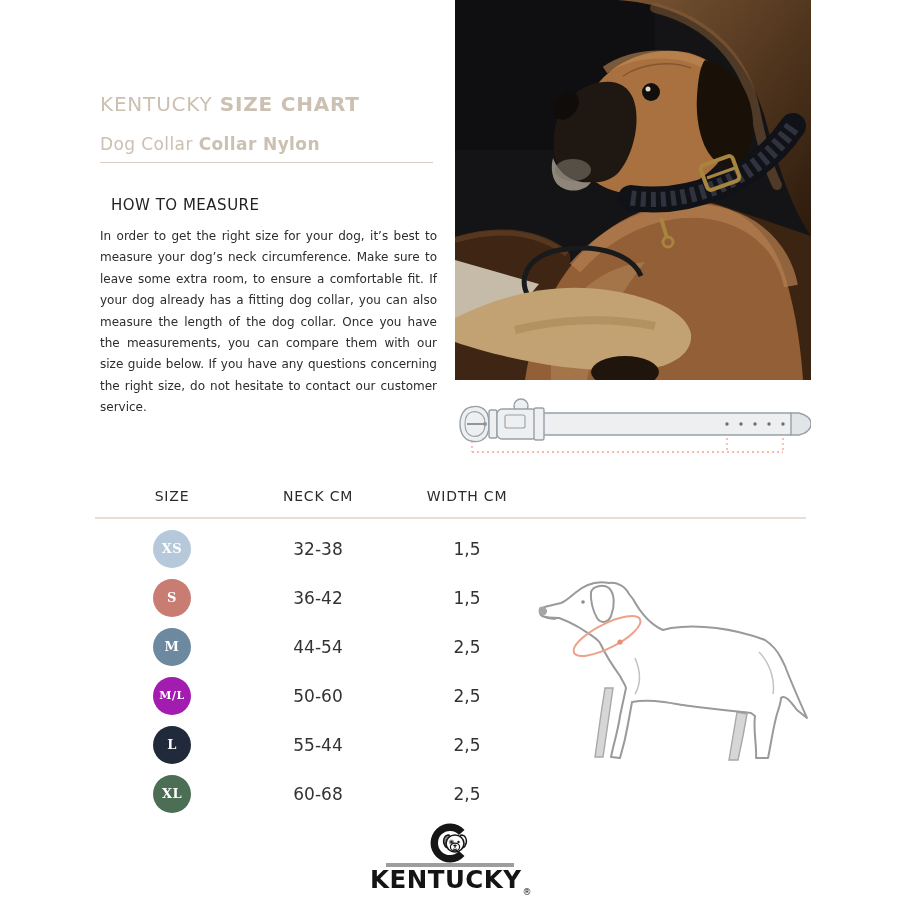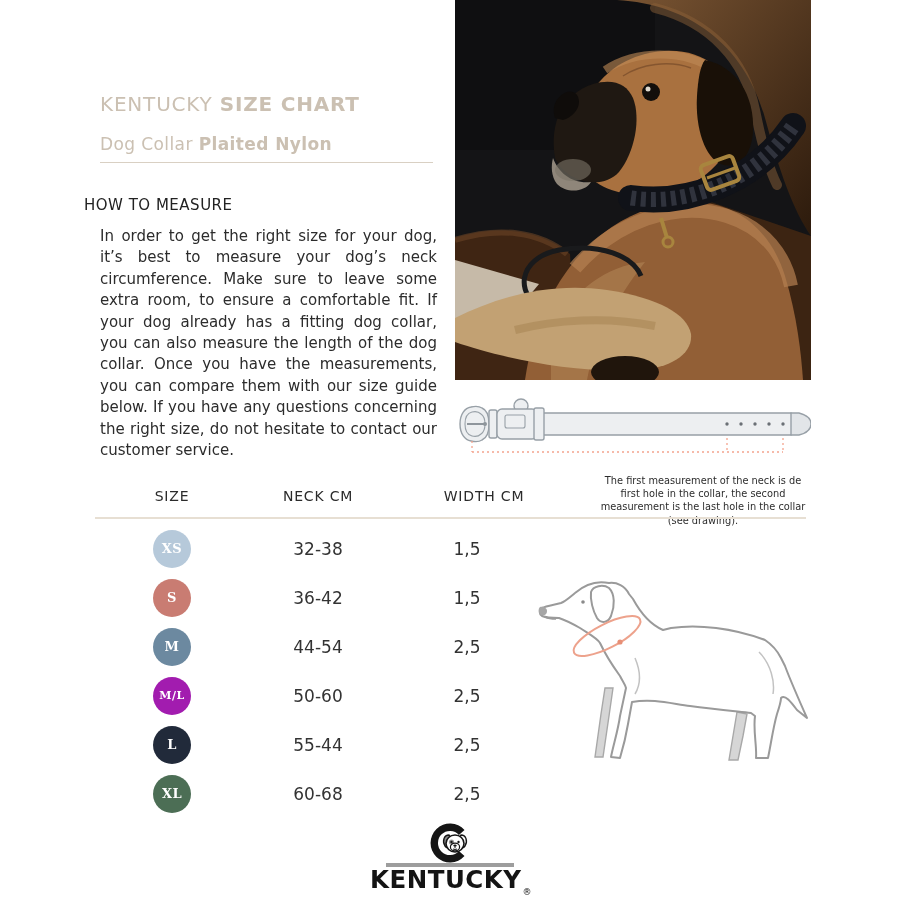--- a/index.html
+++ b/index.html
@@ -7,40 +7,40 @@
         font-family:"DejaVu Sans","Liberation Sans",sans-serif;color:#2e2e2e;}
 
   
   .brand-line{position:absolute;left:100px;top:92px;font-size:20px;letter-spacing:.8px;color:#cbc0b2;}
   .brand-line .bold{font-weight:700;}
   .product-line{position:absolute;left:100px;top:134px;font-size:17px;letter-spacing:.4px;color:#cbc0b2;}
   .product-line .bold{font-weight:700;}
   .header-divider{position:absolute;left:100px;top:162px;width:333px;height:1px;background:#d9d0c3;}
 
   
-  .measure-heading{position:absolute;left:84px;top:196px;font-size:15px;letter-spacing:.5px;color:#222;}
-  .measure-body{position:absolute;left:100px;top:226px;width:337px;font-size:15px;line-height:21.4px;
+  .measure-heading{position:absolute;left:111px;top:196px;font-size:15px;letter-spacing:.5px;color:#222;}
+  .measure-body{position:absolute;left:100px;top:226px;width:337px;font-size:12px;line-height:21.4px;
                 text-align:justify;color:#2c2c2c;margin:0;}
 
   
   .photo{position:absolute;left:455px;top:0;width:356px;height:380px;}
   .photo svg{display:block;width:100%;height:100%;}
 
   
   .collar-drawing{position:absolute;left:455px;top:396px;width:356px;height:64px;}
   .collar-drawing svg{display:block;width:100%;height:100%;}
 
   
   .measure-note{position:absolute;left:597px;top:474px;width:212px;margin:0;
                 font-size:9.8px;line-height:13.2px;text-align:center;color:#2c2c2c;}
 
   
   .col-header{position:absolute;top:488px;transform:translateX(-50%);font-size:14px;
               letter-spacing:.8px;color:#2b2b2b;white-space:nowrap;}
-  .col-size{left:172px;} .col-neck{left:318px;} .col-width{left:484px;}
+  .col-size{left:172px;} .col-neck{left:318px;} .col-width{left:467px;}
   .table-divider{position:absolute;left:95px;top:517px;width:711px;height:1.5px;background:#e7dfd3;}
   .rows{position:absolute;left:0;top:524px;width:560px;}
   .size-row{position:relative;height:49px;text-align:center;}
   .size-circle{position:absolute;left:153px;top:5.5px;width:38px;height:38px;border-radius:50%;
                display:flex;align-items:center;justify-content:center;color:#fff;
                font-family:"DejaVu Serif","Liberation Serif",serif;font-weight:700;font-size:13px;letter-spacing:.5px;}
   .size-row .neck,.size-row .width{position:absolute;top:50%;transform:translate(-50%,-50%);
                font-size:17px;color:#333;white-space:nowrap;}
   .size-row .neck{left:318px;} .size-row .width{left:467px;}
 
@@ -60,21 +60,21 @@
 <body>
 
 <div class="page">
 
   <div class="brand-line">
     <span>KENTUCKY</span>
     <span class="bold">SIZE CHART</span>
   </div>
   <div class="product-line">
     <span>Dog Collar</span>
-    <span class="bold">Plaited Nylon</span>
+    <span class="bold">Collar Nylon</span>
   </div>
   <div class="header-divider"></div>
 
   <div class="measure-heading">HOW TO MEASURE</div>
   <p class="measure-body">In order to get the right size for your dog, it’s best to measure your dog’s neck circumference. Make sure to leave some extra room, to ensure a comfortable fit. If your dog already has a fitting dog collar, you can also measure the length of the dog collar. Once you have the measurements, you can compare them with our size guide below. If you have any questions concerning the right size, do not hesitate to contact our customer service.</p>
 
   <div class="photo">
     <svg viewBox="0 0 356 380" preserveAspectRatio="none">
       <defs>
         <linearGradient id="leather" x1="0" y1="0" x2="1" y2="1">
@@ -140,21 +140,20 @@
       </g>
       <g stroke="#f4a48e" stroke-width="1.3" stroke-dasharray="2 3">
         <line x1="17" y1="45" x2="17" y2="56"></line>
         <line x1="272" y1="42" x2="272" y2="56"></line>
         <line x1="328" y1="42" x2="328" y2="56"></line>
         <line x1="17" y1="56" x2="328" y2="56"></line>
       </g>
     </svg>
   </div>
 
-  <p class="measure-note">The first measurement of the neck is de first hole in the collar, the second measurement is the last hole in the collar (see drawing).</p>
 
   <div class="col-header col-size">SIZE</div>
   <div class="col-header col-neck">NECK CM</div>
   <div class="col-header col-width">WIDTH CM</div>
   <div class="table-divider"></div>
 
   <div class="rows" id="rows">
     <div class="size-row">
       <div class="size-circle" style="background: rgb(182, 201, 218);">XS</div>
       <div class="neck">32-38</div>

